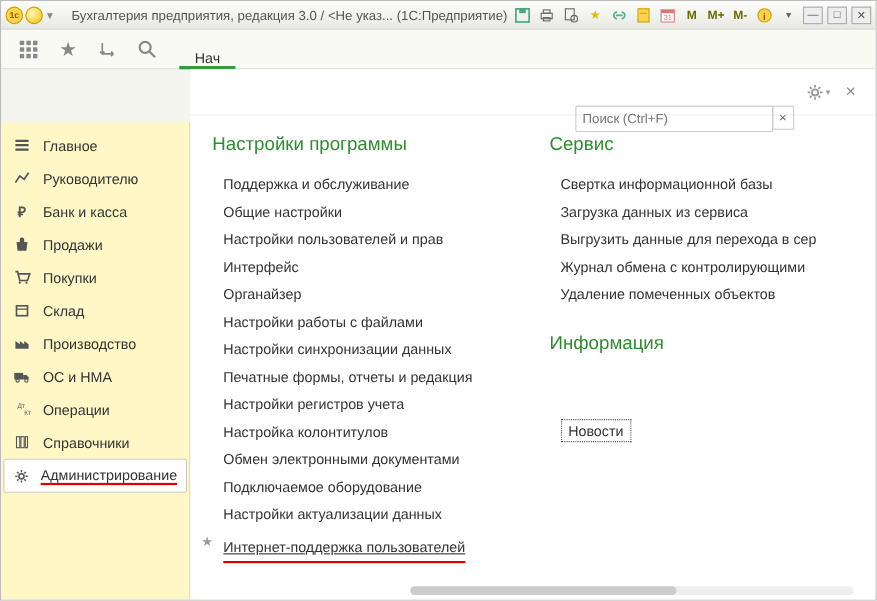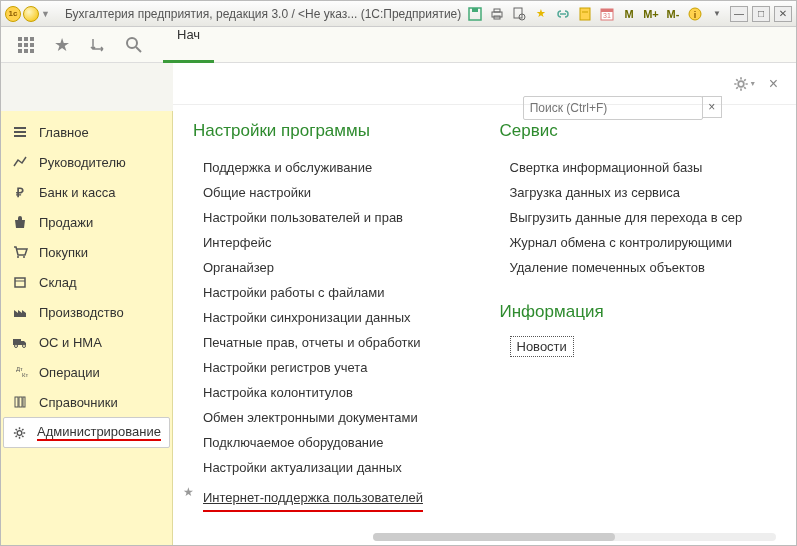--- a/index.html
+++ b/index.html
@@ -11,21 +11,21 @@
   .titlebar .tb-tools { margin-left: auto; display: flex; align-items: center; gap: 4px; }
   .tb-btn { width: 18px; height: 16px; display: inline-flex; align-items: center; justify-content: center; font-size: 11px; color: #666; cursor: pointer; }
   .m-btn { font-weight: bold; color: #6b6b00; font-size: 11px; padding: 0 2px; }
   .win-btn { width: 18px; height: 16px; border: 1px solid #aaa; background: #eee; font-size: 10px; color: #555; display: inline-flex; align-items: center; justify-content: center; cursor: pointer; }
   .circle-1c { width: 16px; height: 16px; border-radius: 50%; background: #ffd24d; border: 1px solid #c9a100; font-size: 8px; font-weight: bold; color: #8a5a00; display: flex; align-items: center; justify-content: center; }
   .circle-yellow { width: 16px; height: 16px; border-radius: 50%; background: radial-gradient(circle at 35% 35%, #fff6c0, #f5c000); border: 1px solid #c9a100; }
   
   .toolbar { height: 36px; background: #fafaf5; border-bottom: 1px solid #ddd; display: flex; align-items: center; }
   .tool-iconbar { display: flex; align-items: center; gap: 18px; padding: 0 16px; }
   .tool-icon { width: 18px; height: 18px; color: #888; display: inline-flex; align-items: center; justify-content: center; cursor: pointer; }
-  .tab { height: 36px; display: flex; align-items: flex-start; padding: 0 14px; font-size: 13px; color: #333; border-bottom: 3px solid #3a9a3a; margin-left: 4px; cursor: pointer; }
+  .tab { height: 36px; display: flex; align-items: flex-end; padding: 0 14px; font-size: 13px; color: #333; border-bottom: 3px solid #3a9a3a; margin-left: 4px; cursor: pointer; }
   
   .main { display: flex; height: calc(546px - 26px - 36px); }
   .sidebar { width: 172px; background: #fff8c6; border-right: 1px solid #e0da9c; padding-top: 6px; margin-top: 48px; }
   .side-item { display: flex; align-items: center; padding: 7px 10px; font-size: 13px; color: #333; cursor: pointer; gap: 10px; }
   .side-item.active { background: #fff; border: 1px solid #ccc; border-radius: 2px; margin: 0 2px; padding: 6px 8px; }
   .side-item.active .side-label { border-bottom: 2px solid #d00; }
   .side-icon { width: 18px; height: 16px; color: #555; display: inline-flex; align-items: center; justify-content: center; }
   
   .panel { flex: 1; background: #fff; display: flex; flex-direction: column; position: relative; }
   .panel-top { height: 42px; display: flex; align-items: center; justify-content: flex-end; padding: 0 14px; gap: 10px; border-bottom: 1px solid #eee; }
@@ -35,21 +35,21 @@
   .gear-btn { color: #999; cursor: pointer; display: flex; align-items: center; gap: 1px; }
   .close-panel { color: #888; font-size: 16px; cursor: pointer; padding: 0 4px; }
   
   .panel-body { display: flex; flex: 1; padding: 16px 20px; gap: 30px; overflow: hidden; }
   .col { flex: 1; }
   h2.section { color: #2e8b2e; font-size: 17px; font-weight: normal; margin-bottom: 14px; }
   .link { display: block; color: #333; font-size: 13px; padding: 5px 0 5px 10px; cursor: pointer; }
   .link.starred { position: relative; }
   .link.starred::before { content: "★"; position: absolute; left: -10px; color: #999; font-size: 12px; }
   .link.underlined { text-decoration: underline; border-bottom: 2px solid #d00; display: inline-block; margin-left: 10px; padding-left: 0; }
-  .link.boxed { border: 1px dotted #555; display: inline-block; padding: 2px 6px; margin-left: 10px; }
+  .link.boxed { border: 1px dotted #555; display: inline-block; padding: 2px 6px; margin-left: 10px; margin-top: 45px; }
   
   .scrollbar-h { position: absolute; bottom: 6px; left: 200px; right: 20px; height: 8px; background: #eee; border-radius: 4px; }
   .scrollbar-h .thumb { width: 60%; height: 100%; background: #ccc; border-radius: 4px; }
   
   svg { width: 100%; height: 100%; }
 </style>
 </head>
 <body>
 
 <div class="titlebar">
@@ -274,21 +274,21 @@
     <div class="panel-body">
       <div class="col">
         <h2 class="section">Настройки программы</h2>
         <a class="link">Поддержка и обслуживание</a>
         <a class="link">Общие настройки</a>
         <a class="link">Настройки пользователей и прав</a>
         <a class="link">Интерфейс</a>
         <a class="link">Органайзер</a>
         <a class="link">Настройки работы с файлами</a>
         <a class="link">Настройки синхронизации данных</a>
-        <a class="link">Печатные прав, отчеты и обработки</a>
+        <a class="link">Печатные формы, отчеты и редакция</a>
         <a class="link">Настройки регистров учета</a>
         <a class="link">Настройка колонтитулов</a>
         <a class="link">Обмен электронными документами</a>
         <a class="link">Подключаемое оборудование</a>
         <a class="link">Настройки актуализации данных</a>
         <div class="link starred" style="padding-left:0;">
           <a class="link underlined">Интернет-поддержка пользователей</a>
         </div>
       </div>
       <div class="col">

